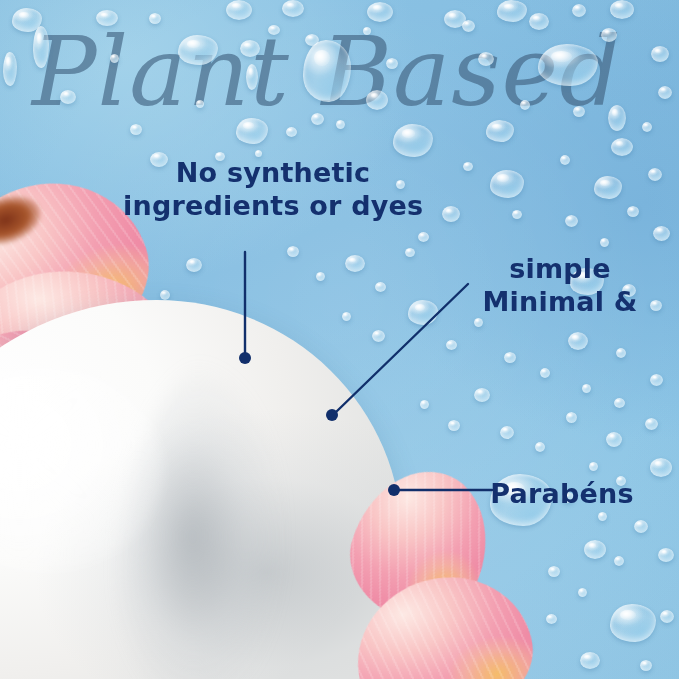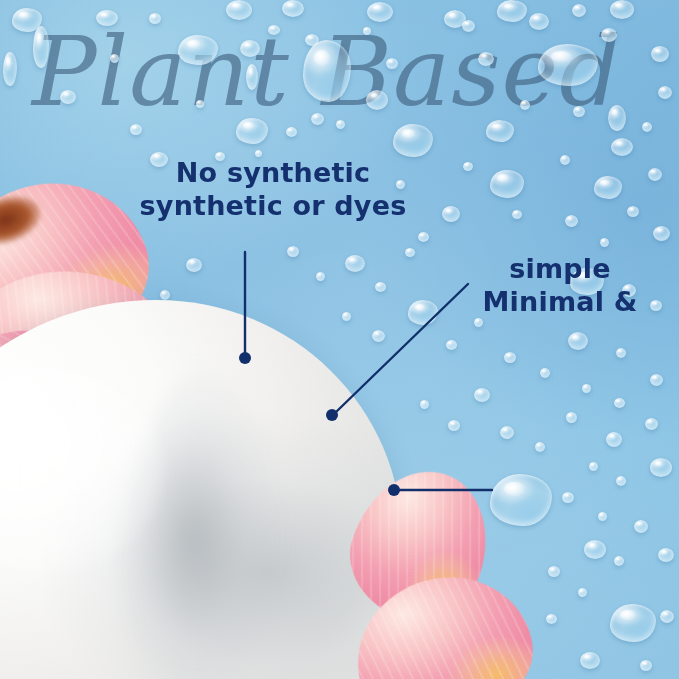--- a/index.html
+++ b/index.html
@@ -287,24 +287,25 @@
         <circle cx="245" cy="358" r="6" stroke="none"></circle>
         <line x1="468" y1="284" x2="336" y2="412" stroke-linecap="round"></line>
         <circle cx="332" cy="415" r="6" stroke="none"></circle>
         <line x1="492" y1="490" x2="399" y2="490" stroke-linecap="round"></line>
         <circle cx="394" cy="490" r="6" stroke="none"></circle>
       </g>
   </svg>
 
   <div class="label center" style="left:123px;top:156px;width:300px;">
     <div>No synthetic</div>
-    <div>synthetic or dyes</div>
+    <div>ingredients or dyes</div>
   </div>
 
   <div class="label center" style="left:460px;top:252px;width:200px;">
     <div>simple</div>
     <div>Minimal &amp;</div>
   </div>
 
   <div class="label center" style="left:470px;top:477px;width:184px;">
+    <div>Parabéns</div>
   </div>
 
 </div>
 
 </body></html>

